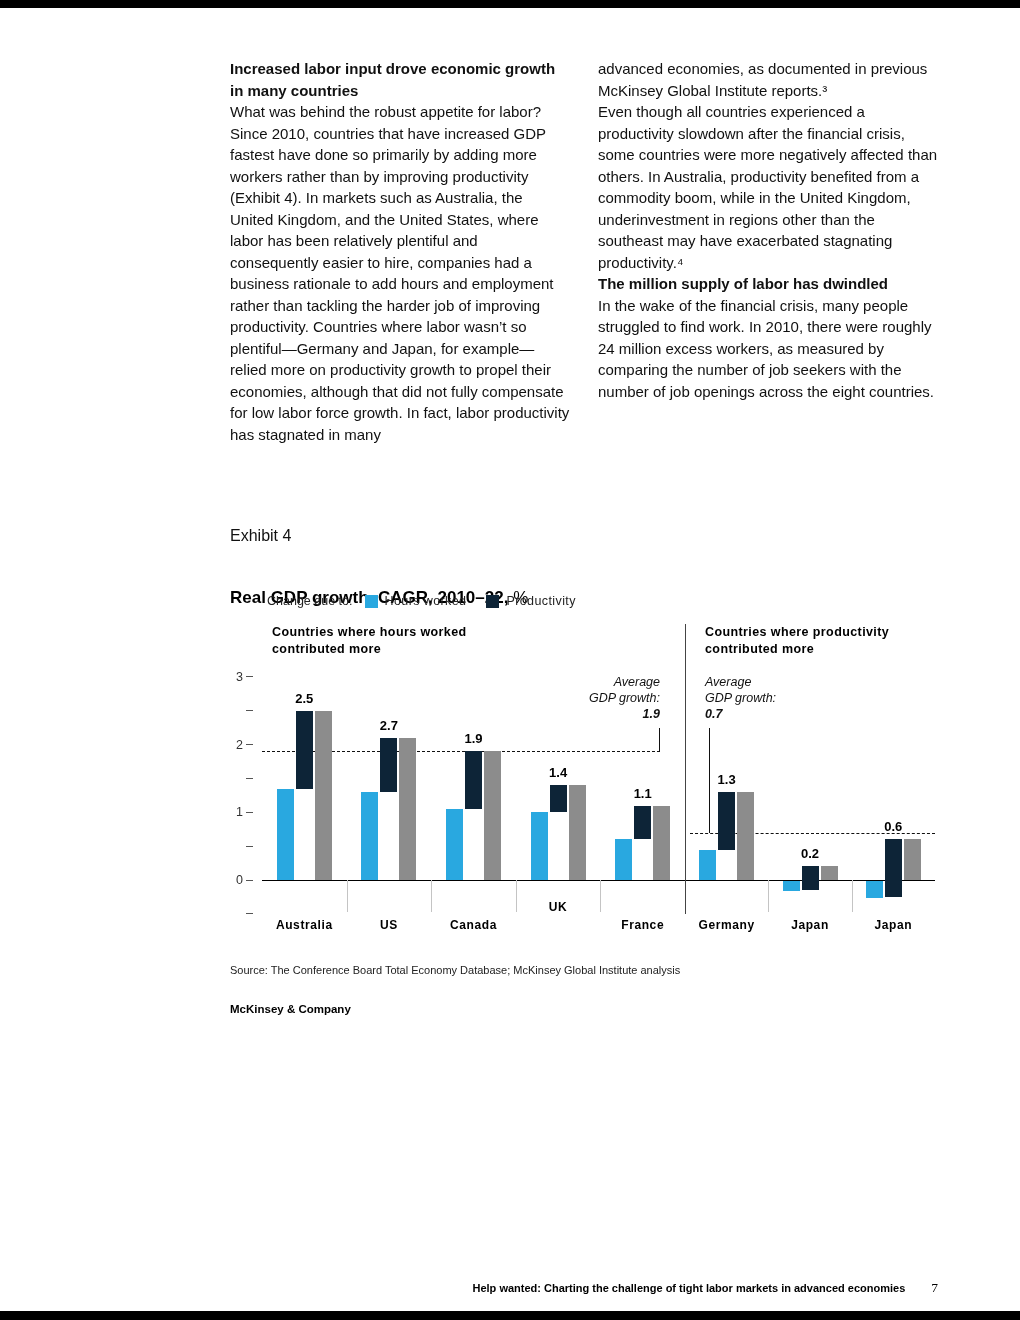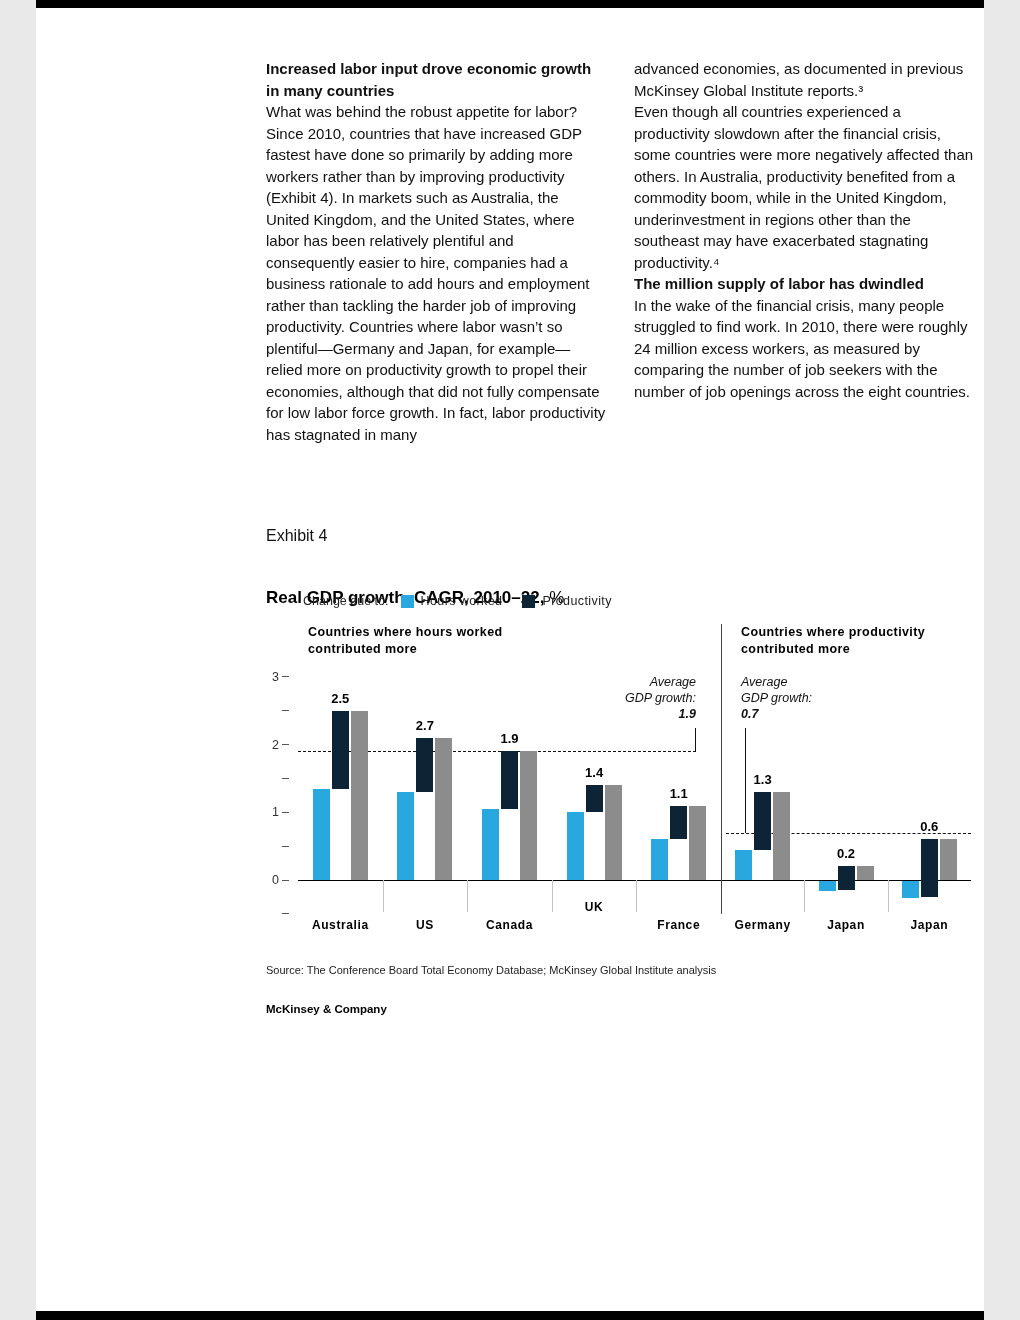--- a/index.html
+++ b/index.html
@@ -1,18 +1,18 @@
 <!DOCTYPE html>
 <html><head>
 <meta charset="utf-8">
 <style>
   * { margin:0; padding:0; box-sizing:border-box; }
   html,body { background:#e9e9e9; }
   body { font-family:"Liberation Sans", sans-serif; color:#000; }
-  .page { position:relative; width:948px; height:1320px; background:#ffffff; margin:0 auto; overflow:hidden; }
+  .page { position:relative; width:1020px; height:1320px; background:#ffffff; margin:0 auto; overflow:hidden; }
 
   .topbar { position:absolute; top:0; left:0; width:100%; height:8px; background:#000; }
   .bottombar { position:absolute; bottom:0; left:0; width:100%; height:9px; background:#000; }
 
   .columns { position:absolute; left:230px; top:58px; width:708px; display:flex; gap:28px; }
   .col { width:340px; font-size:15px; line-height:21.5px; color:#111; }
   .col p { margin:0; }
   .bold { font-weight:bold; }
   .spaced { margin-top:21px; }
 
@@ -161,15 +161,19 @@
       <div class="bar" style="left: 635.833px; top: 259px; height: 16.925px; background: rgb(41, 168, 224);"></div>
       <div class="bar" style="left: 654.833px; top: 217.38px; height: 57.545px; background: rgb(13, 36, 55);"></div>
       <div class="bar" style="left: 673.833px; top: 217.38px; height: 40.62px; background: rgb(140, 140, 140);"></div>
       <div class="bar-label" style="left: 625.833px; top: 197.38px; width: 75px;">0.6</div>
       <div class="country-label" style="left: 621.667px; top: 296px; width: 83.3333px;">Japan</div>
     </div>
 
   <div class="source">Source: The Conference Board Total Economy Database; McKinsey Global Institute analysis</div>
   <div class="brand">McKinsey &amp; Company</div>
 
+  <div class="footer">
+    <span class="footer-text">Help wanted: Charting the challenge of tight labor markets in advanced economies</span>
+    <span class="footer-page">7</span>
+  </div>
 
   <div class="bottombar"></div>
 </div>
 
 </body></html>

